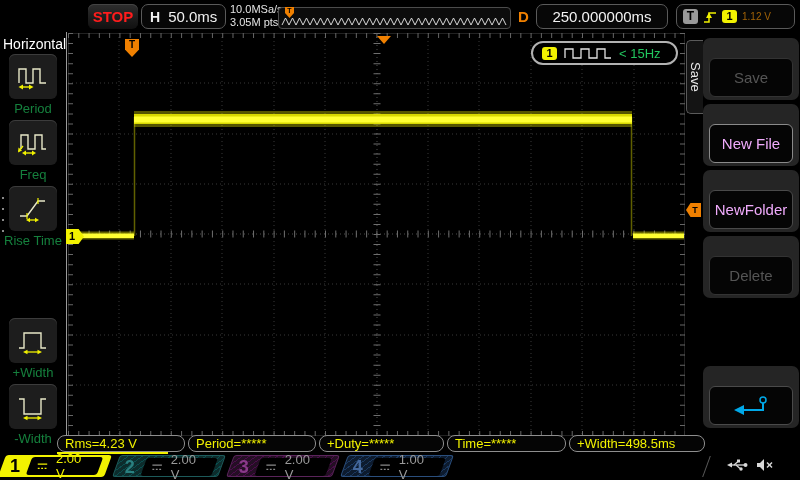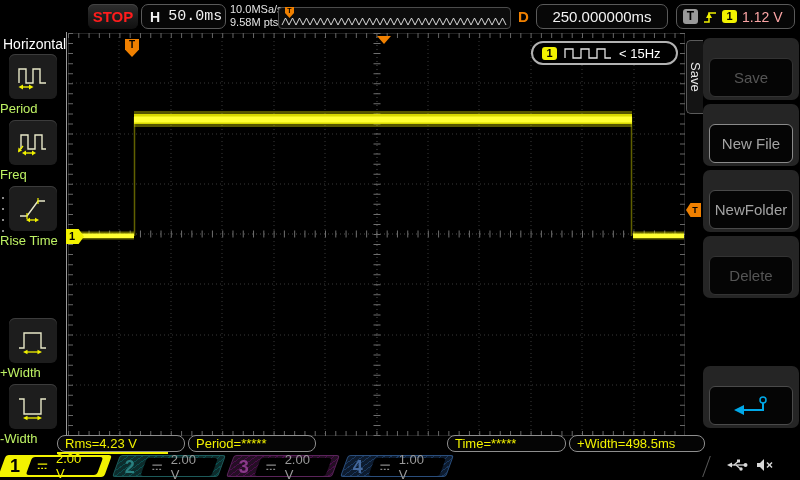--- a/index.html
+++ b/index.html
@@ -9,79 +9,79 @@
   .topbar{position:absolute;left:0;top:0;width:800px;height:32px;background:#000;}
   .logo{position:absolute;left:7px;top:2px;font-family:"Liberation Serif",serif;
         font-weight:bold;font-size:24px;color:#f2d210;letter-spacing:1px;}
   .stop-btn{position:absolute;left:88px;top:4px;width:50px;height:25px;border-radius:6px;
         background:linear-gradient(#2e2e2e,#101010);box-shadow:inset 0 1px 0 #444;
         color:#ff1c1c;font-weight:bold;font-size:15px;text-align:center;line-height:25px;}
   .tbox{position:absolute;top:4px;height:25px;background:#070707;border:1px solid #5a5a5a;
         border-radius:7px;display:flex;align-items:center;box-sizing:border-box;}
   .hbox{left:141px;width:85px;padding:0 8px;gap:8px;}
   .hbox .hlabel{font-weight:bold;font-size:14px;color:#f0f0f0;}
-  .hbox .hval{font-size:15px;color:#f0f0f0;font-family:Liberation Mono, monospace;}
+  .hbox .hval{font-size:15px;color:#f0f0f0;}
   .acq{position:absolute;left:230px;top:3px;font-size:11px;line-height:13px;color:#e4e4e4;}
   .preview{left:278px;top:7px;width:233px;height:22px;border-radius:4px;border-color:#4c4c4c;
         background:#0c0c0c;}
   .preview svg{position:absolute;left:2px;top:2px;}
   .pflag{position:absolute;left:6px;top:-1px;width:9px;height:11px;background:#f08000;
         clip-path:polygon(0 0,100% 0,100% 55%,50% 100%,0 55%);
         color:#000;font-size:7px;font-weight:bold;text-align:center;line-height:8px;}
   .dlabel{position:absolute;left:518px;top:8px;color:#f08000;font-weight:bold;font-size:15px;}
   .dbox{left:536px;width:132px;justify-content:center;font-size:15px;color:#f2f2f2;}
   .trigbox{left:676px;width:119px;padding:0 6px;gap:5px;}
   .t-badge{width:15px;height:15px;border-radius:3px;background:#9a9a9a;color:#000;
         font-weight:bold;font-size:12px;text-align:center;line-height:15px;}
   .ch-badge{width:15px;height:13px;border-radius:3px;background:#f2f200;color:#000;
         font-weight:bold;font-size:11px;text-align:center;line-height:13px;}
-  .t-level-val{color:#fca5a5;font-size:14px;text-align:right;}
+  .t-level-val{color:#a16207;font-size:10px;text-align:right;}
   
   .leftmenu{position:absolute;left:0;top:32px;width:67px;height:416px;background:#000;
         border-right:1px solid #9a9a9a;box-sizing:border-box;}
   .lm-title{position:absolute;left:3px;top:4px;font-size:14px;color:#fff;}
   .lm-item{position:absolute;left:0;width:66px;height:64px;}
   .lm-btn{position:absolute;left:9px;top:0;width:48px;height:45px;background:#1d1d1d;
         border-radius:6px;box-shadow:inset 0 1px 0 #3c3c3c;display:flex;
         align-items:center;justify-content:center;}
-  .lm-label{position:absolute;left:0;top:47px;width:66px;
-        color:#bef264;font-size:13px;}
+  .lm-label{position:absolute;left:0;top:47px;width:66px;text-align:center;
+        color:#15803d;font-size:13px;}
   .lm-dots{position:absolute;left:2px;top:165px;}
   .lm-dots i{display:block;width:2px;height:2px;background:#8a8a8a;margin-bottom:9px;}
   
   .scope{position:absolute;left:68px;top:33px;width:617px;height:403px;background:#000;}
   .scope svg{position:absolute;left:0;top:0;}
   .ch-mark{position:absolute;left:66px;top:229px;width:18px;height:15px;background:#f2f200;
         clip-path:polygon(0 0,70% 0,100% 50%,70% 100%,0 100%);color:#000;font-weight:bold;
         font-size:11px;line-height:15px;padding-left:3px;box-sizing:border-box;}
   .trig-flag{position:absolute;left:125px;top:39px;width:14px;height:18px;background:#f08000;
         clip-path:polygon(0 0,100% 0,100% 58%,50% 100%,0 58%);color:#000;font-weight:bold;
         font-size:10px;text-align:center;line-height:12px;}
   .trig-center{position:absolute;left:377px;top:36px;width:0;height:0;
         border-left:7px solid transparent;border-right:7px solid transparent;
         border-top:8px solid #f08000;}
   .trig-level{position:absolute;left:686px;top:203px;width:15px;height:14px;background:#f08000;
         clip-path:polygon(30% 0,100% 0,100% 100%,30% 100%,0 50%);color:#000;font-weight:bold;
         font-size:9px;text-align:center;line-height:14px;padding-left:3px;box-sizing:border-box;}
   .sigbadge{position:absolute;left:531px;top:41px;width:147px;height:24px;background:#000;
         border:2px solid #b2b2b2;border-radius:12px;display:flex;align-items:center;
         gap:7px;padding:0 9px;box-sizing:border-box;}
-  .sigbadge .freq{color:#ffffff;font-size:13px;}
+  .sigbadge .freq{color:#22c55e;font-size:13px;}
   
   .rightmenu{position:absolute;left:686px;top:32px;width:114px;height:416px;}
   .save-tab{position:absolute;left:0;top:8px;width:17px;height:74px;background:#141414;
         border:1px solid #5a5a5a;border-right:none;border-radius:5px 0 0 5px;
         writing-mode:vertical-rl;text-align:center;font-size:13px;color:#e8e8e8;
         box-sizing:border-box;}
   .slot{position:absolute;left:17px;width:96px;height:62px;background:#252525;
         border-radius:7px;}
   .slot .sbtn{position:absolute;left:6px;top:20px;width:84px;height:39px;background:#050505;
         border:1px solid #4a4a4a;border-radius:6px;box-sizing:border-box;
         display:flex;align-items:center;justify-content:center;
-        font-size:15px;color:#a3a3a3;}
+        font-size:15px;color:#f0abfc;}
   .sbtn.dim{color:#555;border-color:#333;}
   .sbtn.bright{border-color:#8a8a8a;}
   
   .measurebar{position:absolute;left:0;top:435px;width:800px;height:19px;}
   .mbox{position:absolute;top:0;height:17px;background:#050505;border:1px solid #8e8e8e;
         border-radius:8px;box-sizing:border-box;color:#f2f200;font-size:13px;
         line-height:15px;padding-left:7px;}
   .munder{position:absolute;left:57px;top:17px;width:111px;height:2px;background:#f2f200;}
   .chanbar{position:absolute;left:0;top:454px;width:800px;height:26px;background:#000;}
   .chan{position:absolute;top:1px;width:106px;height:22px;transform:skewX(-20deg);
@@ -114,21 +114,21 @@
 <div id="screen">
 
   <div class="topbar">
     <div class="stop-btn">STOP</div>
     <div class="tbox hbox">
       <span class="hlabel">H</span>
       <span class="hval">50.0ms</span>
     </div>
     <div class="acq">
       <div>10.0MSa/s</div>
-      <div>9.58M pts</div>
+      <div>3.05M pts</div>
     </div>
     <div class="tbox preview">
       <svg width="229" height="18" viewBox="0 0 229 18">
         <path d="M1 15 l3.5 -7 3.5 7 3.5 -7 3.5 7 3.5 -7 3.5 7 3.5 -7 3.5 7 3.5 -7 3.5 7 3.5 -7 3.5 7 3.5 -7 3.5 7 3.5 -7 3.5 7 3.5 -7 3.5 7 3.5 -7 3.5 7 3.5 -7 3.5 7 3.5 -7 3.5 7 3.5 -7 3.5 7 3.5 -7 3.5 7 3.5 -7 3.5 7 3.5 -7 3.5 7 3.5 -7 3.5 7 3.5 -7 3.5 7 3.5 -7 3.5 7 3.5 -7 3.5 7 3.5 -7 3.5 7 3.5 -7 3.5 7 3.5 -7 3.5 7 3.5 -7 3.5 7 3.5 -7 3.5 7 3.5 -7 3.5 7 3.5 -7 3.5 7 3.5 -7 3.5 7 3.5 -7 3.5 7 3.5 -7 3.5 7 3.5 -7 3.5 7 3.5 -7 3.5 7" stroke="#d8d8d8" stroke-width="1" fill="none"></path>
       </svg>
       <div class="pflag">T</div>
     </div>
     <div class="dlabel">D</div>
     <div class="tbox dbox">250.000000ms</div>
     <div class="tbox trigbox">
@@ -295,20 +295,21 @@
           <path d="M32 9 V16 H12" stroke="#00a8e8" stroke-width="2" fill="none"></path>
           <polygon points="13,11 13,21 3,16" fill="#00a8e8"></polygon>
         </svg>
       </div>
     </div>
   </div>
 
   <div class="measurebar">
     <div class="mbox" style="left:57px;width:128px">Rms=4.23 V</div>
     <div class="mbox" style="left:188px;width:128px">Period=*****</div>
+    <div class="mbox" style="left:319px;width:125px">+Duty=*****</div>
     <div class="mbox" style="left:447px;width:119px">Time=*****</div>
     <div class="mbox" style="left:569px;width:136px">+Width=498.5ms</div>
     <div class="munder"></div>
   </div>
 
   <div class="chanbar">
     <div class="chan ch1">
       <span class="num">1</span>
       <div class="inner">
         <svg width="12" height="9" viewBox="0 0 12 9">

